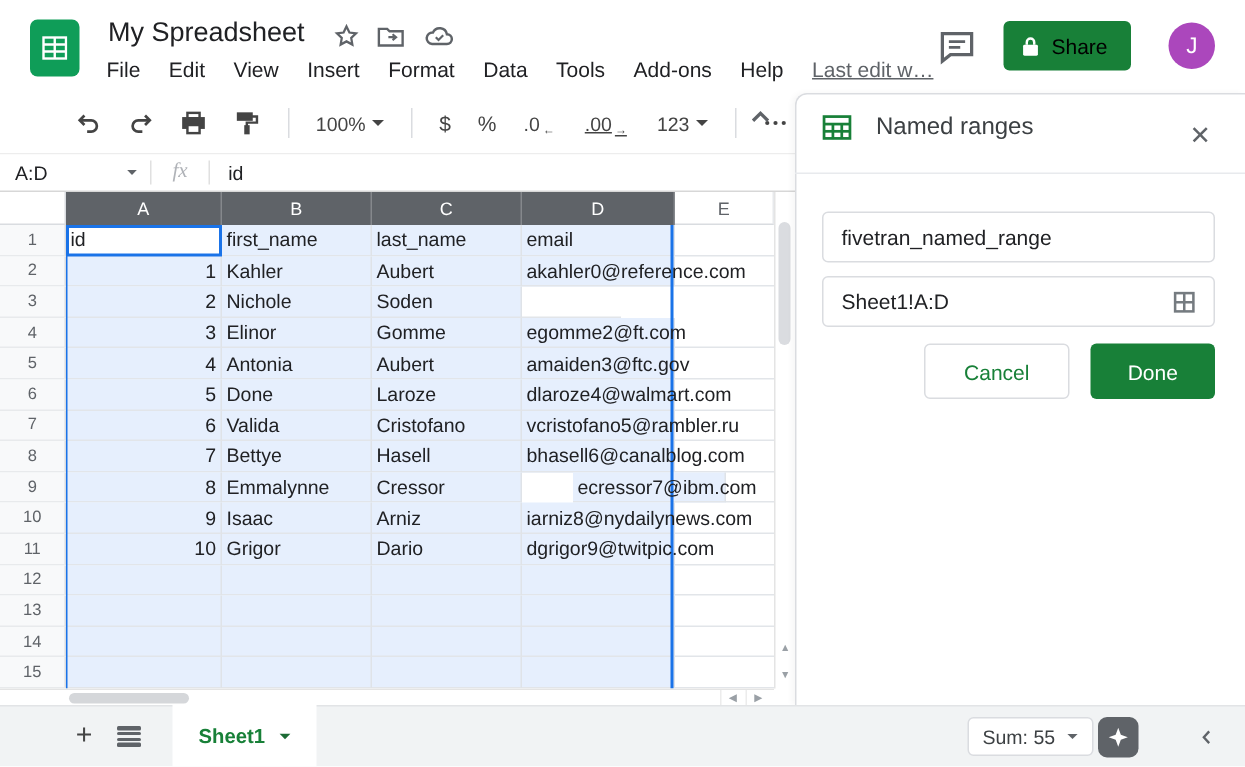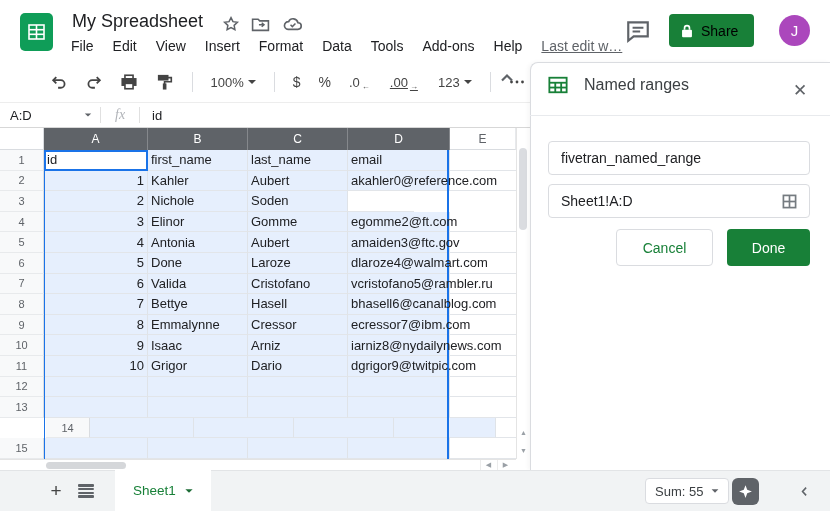--- a/index.html
+++ b/index.html
@@ -75,21 +75,21 @@
   #btn-row { left:548px; top:229px; width:262px; display:flex; justify-content:flex-end; gap:14px; }
   #cancel-btn { width:97px; height:37px; background:#fff; border:1px solid #dadce0; border-radius:4px; color:var(--green,#188038); font-size:14px; font-weight:500; display:flex; align-items:center; justify-content:center; }
   #done-btn { width:83px; height:37px; background:var(--green,#188038); border:none; border-radius:4px; color:#fff; font-size:14px; font-weight:500; display:flex; align-items:center; justify-content:center; }
 
   
   #bottom-bar { left:0; top:470px; width:830px; height:41px; background:#f1f3f4; border-top:1px solid #e2e4e6; }
   #add-sheet { left:44px; top:479px; width:24px; height:24px; color:#444; font-size:19px; display:flex; align-items:center; justify-content:center; }
   #all-sheets { left:76px; top:482px; width:20px; height:18px; display:flex; flex-direction:column; justify-content:space-between; padding:2px 2px; }
   #all-sheets div { height:2.5px; background:#5f6368; border-radius:1px; }
   #sheet-tab { left:115px; top:470px; width:96px; height:41px; background:#fff; display:flex; align-items:center; justify-content:center; gap:9px; }
-  #sheet-tab span { color:var(--green,#188038); font-size:13.5px; font-weight:400; }
+  #sheet-tab span { color:var(--green,#188038); font-size:13.5px; font-weight:700; }
   #sheet-tab .caret { border-top-color:#1c6b35; transform:scale(.9); }
   #sum-pill { left:645px; top:478px; height:26px; background:#fff; border:1px solid #dadce0; border-radius:4px; display:flex; align-items:center; gap:8px; padding:0 9px; font-size:13px; color:#3c4043; }
   #sum-pill .caret { border-top-color:#5f6368; transform:scale(.85); }
   #explore-btn { left:732px; top:478px; width:27px; height:27px; background:#5f6368; border-radius:6px; display:flex; align-items:center; justify-content:center; }
   #collapse-right { left:794px; top:481px; width:20px; height:20px; color:#5f6368; display:flex; align-items:center; justify-content:center; }
 
   svg { display:block; }
 </style>
 </head>
 <body>
@@ -369,21 +369,21 @@
       <div class="row-n">9</div>
       <div class="cell sel num" style="width: 104px;">
         <span class="txt">8</span>
       </div>
       <div class="cell sel" style="width: 100px;">
         <span class="txt">Emmalynne</span>
       </div>
       <div class="cell sel" style="width: 100px;">
         <span class="txt">Cressor</span>
       </div>
-      <div class="cell sel" style="width: 102px;">
+      <div class="cell sel" style="width: 102px; margin-left: 34px;">
         <span class="txt">ecressor7@ibm.com</span>
       </div>
       <div class="cell e-col" style="width: 66px;"></div>
     </div>
     <div class="grid-row" style="top: 207.4px;">
       <div class="row-n">10</div>
       <div class="cell sel num" style="width: 104px;">
         <span class="txt">9</span>
       </div>
       <div class="cell sel" style="width: 100px;">
@@ -422,21 +422,21 @@
       <div class="cell e-col" style="width: 66px;"></div>
     </div>
     <div class="grid-row" style="top: 269.2px;">
       <div class="row-n">13</div>
       <div class="cell sel" style="width: 104px;"></div>
       <div class="cell sel" style="width: 100px;"></div>
       <div class="cell sel" style="width: 100px;"></div>
       <div class="cell sel" style="width: 102px;"></div>
       <div class="cell e-col" style="width: 66px;"></div>
     </div>
-    <div class="grid-row" style="top: 289.8px; padding-left: 46px;">
+    <div class="grid-row" style="top: 289.8px;">
       <div class="row-n">14</div>
       <div class="cell sel" style="width: 104px;"></div>
       <div class="cell sel" style="width: 100px;"></div>
       <div class="cell sel" style="width: 100px;"></div>
       <div class="cell sel" style="width: 102px;"></div>
       <div class="cell e-col" style="width: 66px;"></div>
     </div>
     <div class="grid-row" style="top: 310.4px;">
       <div class="row-n">15</div>
       <div class="cell sel" style="width: 104px;"></div>

